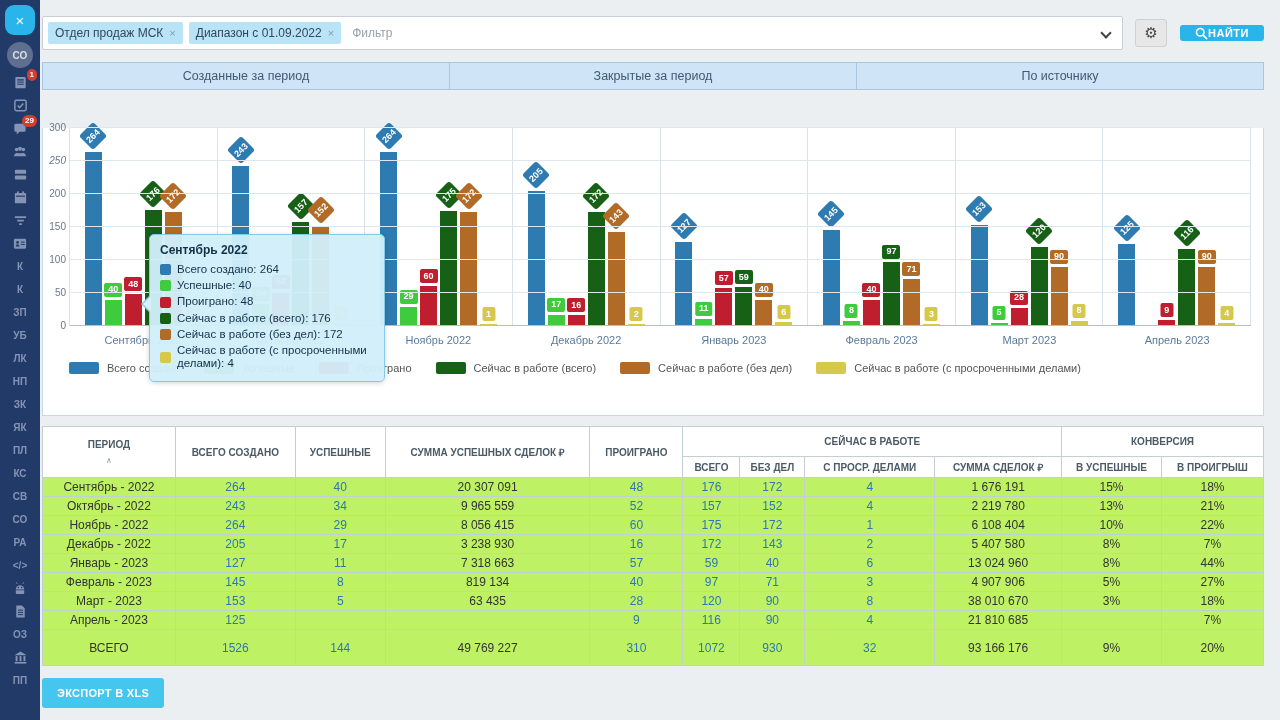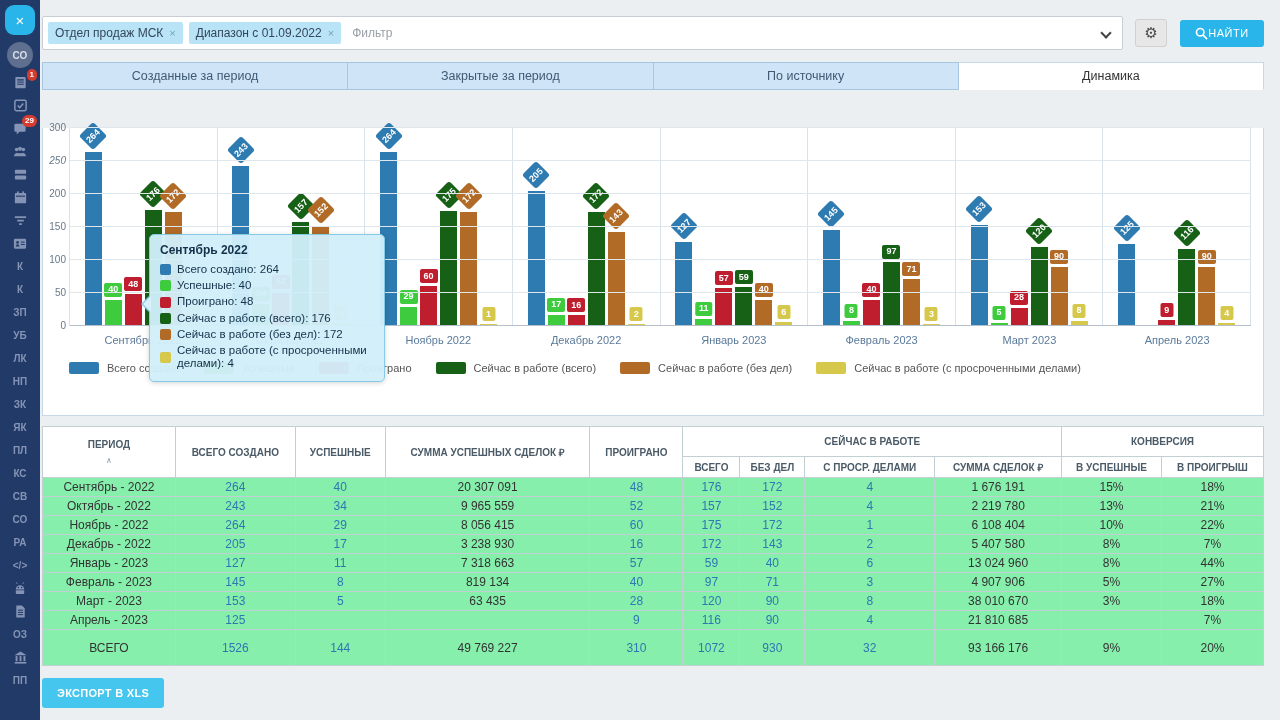--- a/index.html
+++ b/index.html
@@ -31,22 +31,22 @@
                   display:flex; align-items:center; padding:0 30px 0 5px; position:relative; cursor:text; }
   .chip { background:#b9e3f6; border-radius:2px; padding:4px 7px; font-size:12px; color:#33475b;
           margin-right:6px; display:flex; gap:6px; align-items:center; white-space:nowrap; }
   .chip .x { color:#76a4bd; font-size:11px; cursor:pointer; }
   .placeholder { color:#9aa0a6; font-size:12px; margin-left:5px; }
   .chevron { position:absolute; right:12px; top:12px; width:8px; height:8px;
              border-right:2px solid #444; border-bottom:2px solid #444; transform:rotate(45deg); }
   .gear-btn { width:32px; height:28px; margin-left:12px; background:#e7e7e7; border:1px solid #d0d0d0;
               border-radius:3px; color:#4a4a4a; font-size:15px; display:flex; align-items:center;
               justify-content:center; cursor:pointer; flex:none; }
-  .find-btn { width:84px; height:27px; margin-left:13px; background:#29b5ea; border:none; border-radius:3px;
-              color:#fff; font-size:11px; font-weight:normal; letter-spacing:.5px; display:flex;
+  .find-btn { width:84px; height:16px; margin-left:13px; background:#29b5ea; border:none; border-radius:3px;
+              color:#fff; font-size:11px; font-weight:bold; letter-spacing:.5px; display:flex;
               align-items:center; justify-content:center; gap:0; cursor:pointer; flex:none; }
 
   
   .tabs { margin-top:12px; display:flex; height:28px; }
   .tab { flex:1; background:#cfe4f7; border:1px solid #a9c6e0; border-left:none; display:flex;
          align-items:center; justify-content:center; font-size:12.5px; color:#3f5a73; gap:6px; cursor:pointer; }
   .tab:first-child { border-left:1px solid #a9c6e0; }
   .tab.active { background:#fff; border-bottom-color:#fff; border-top-color:#c9d8e6;
                 border-right-color:#c9d8e6; color:#333; }
   .help { width:14px; height:14px; border:1px solid #7b98ad; border-radius:50%; font-size:9px;
@@ -81,21 +81,21 @@
              color:#13314a; z-index:6; box-shadow:0 1px 5px rgba(0,0,0,.18); }
   .tooltip::before { content:""; position:absolute; left:-9px; top:60px; border:9px solid transparent;
                      border-right:9px solid #85cbe8; border-left:none; }
   .tooltip::after { content:""; position:absolute; left:-7px; top:61px; border:8px solid transparent;
                     border-right:8px solid #d9f0fa; border-left:none; }
   .tooltip h4 { font-size:12px; margin-bottom:6px; }
   .t-row { display:flex; align-items:center; gap:6px; margin-top:3px; line-height:1.15; }
   .t-sw { width:11px; height:11px; border-radius:2px; flex:none; }
 
   
-  table.report { margin-top:10px; border-collapse:collapse; width:1222px; background:#86efac; }
+  table.report { margin-top:10px; border-collapse:collapse; width:1222px; background:#bef264; }
   .report th, .report td { border:1px solid #c2cfd3; text-align:center; }
   .report th { font-size:10px; color:#4a5a66; font-weight:bold; padding:3px 4px; background:#fff; }
   .report thead tr:first-child th { height:30px; }
   .report thead th.span2 { height:64px; }
   .report td { height:19px; padding:0 4px; font-size:12px; color:#333; }
   .report td.link { color:#2f76b3; cursor:pointer; }
   .report tr.total td { height:36px; }
   .sort-ind { display:block; font-size:8px; color:#8a98a4; margin-top:6px; font-weight:normal; }
 
   
@@ -273,23 +273,20 @@
   
   <div class="tabs" id="tabs">
       <div class="tab">
         <span>Созданные за период</span>
       </div>
       <div class="tab">
         <span>Закрытые за период</span>
       </div>
       <div class="tab">
         <span>По источнику</span>
-      </div>
-      <div class="tab active">
-        <span>Динамика</span>
       </div>
     </div>
 
   
   <div class="panel">
     <div class="plot" id="plot">
       <div class="groups" id="groups">
           <div class="group">
             <div class="bar" style="height: 174.24px; background: rgb(46, 123, 177);">
               <div class="lbl-dia" style="background: rgb(46, 123, 177);">264</div>

